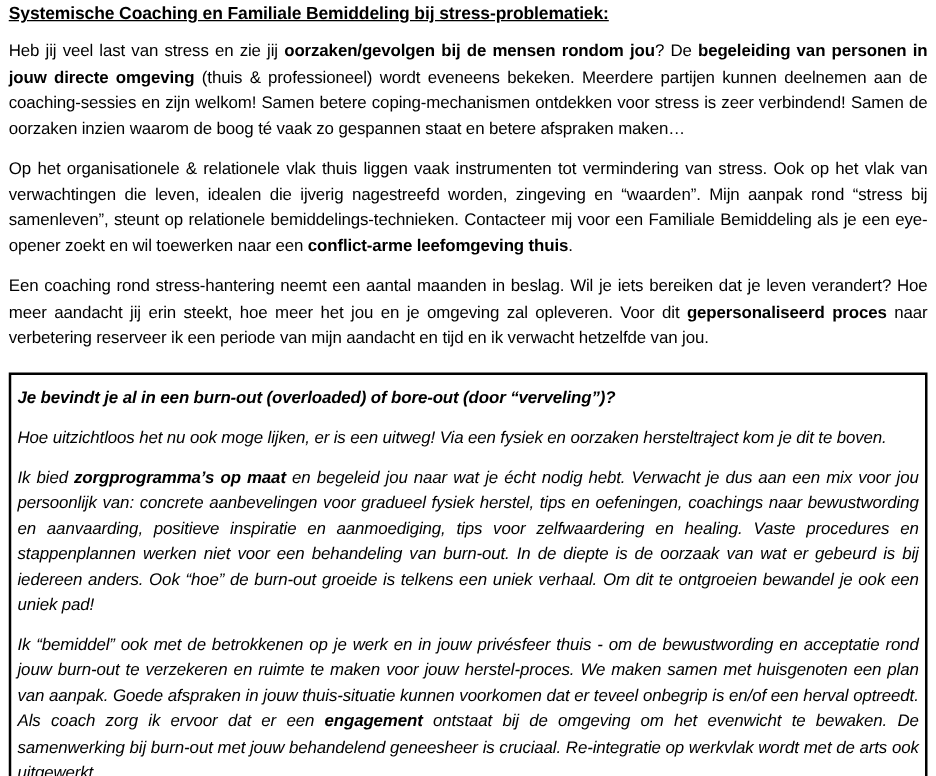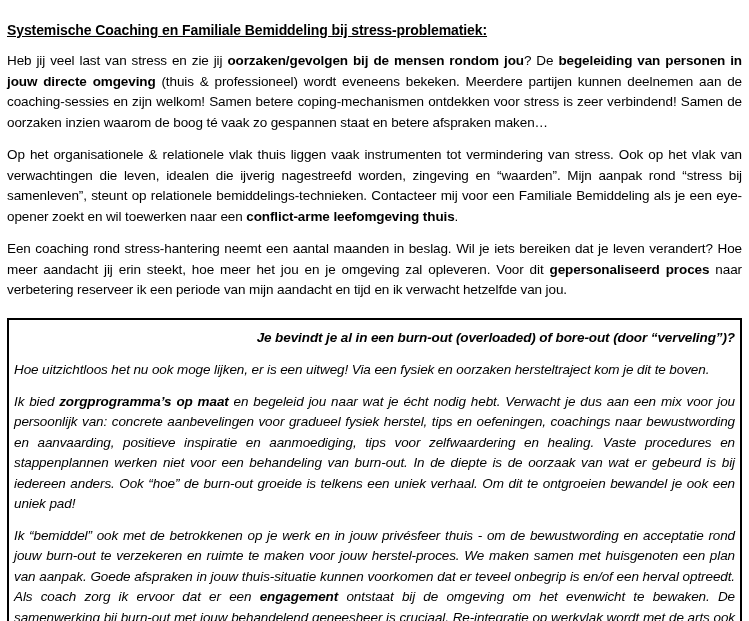--- a/index.html
+++ b/index.html
@@ -9,21 +9,21 @@
   }
   body {
     width: 749px;
     height: 621px;
     overflow: hidden;
   }
   .page {
     box-sizing: border-box;
     width: 749px;
     height: 621px;
-    padding: 20px 7px 0 7px;
+    padding: 0 7px 0 7px;
     font-family: "Liberation Sans", sans-serif;
     color: #000000;
     font-size: 13.5px;
     line-height: 20.5px;
     letter-spacing: -0.1px;
   }
   .title {
     font-size: 14px;
     font-weight: bold;
     text-decoration: underline;
@@ -41,21 +41,21 @@
     border: 2px solid #000000;
     margin-top: 17px;
     padding: 8px 5px 0 5px;
     font-style: italic;
   }
   .box .para {
     margin-bottom: 11px;
   }
   .box-heading {
     margin: 0 0 12px 0;
-    text-align: right;
+    text-align: left;
   }
 </style>
 </head>
 <body>
 
 <div class="page">
 
   <h1 class="title">Systemische Coaching en Familiale Bemiddeling bij stress-problematiek:</h1>
 
   <p class="para"><span>Heb jij veel last van stress en zie jij </span><span class="b">oorzaken/gevolgen bij de mensen rondom jou</span><span>? De </span><span class="b">begeleiding van personen in jouw directe omgeving</span><span> (thuis &amp; professioneel) wordt eveneens bekeken. Meerdere partijen kunnen deelnemen aan de coaching-sessies en zijn welkom! Samen betere coping-mechanismen ontdekken voor stress is zeer verbindend! Samen de oorzaken inzien waarom de boog té vaak zo gespannen staat en betere afspraken maken…</span></p>

